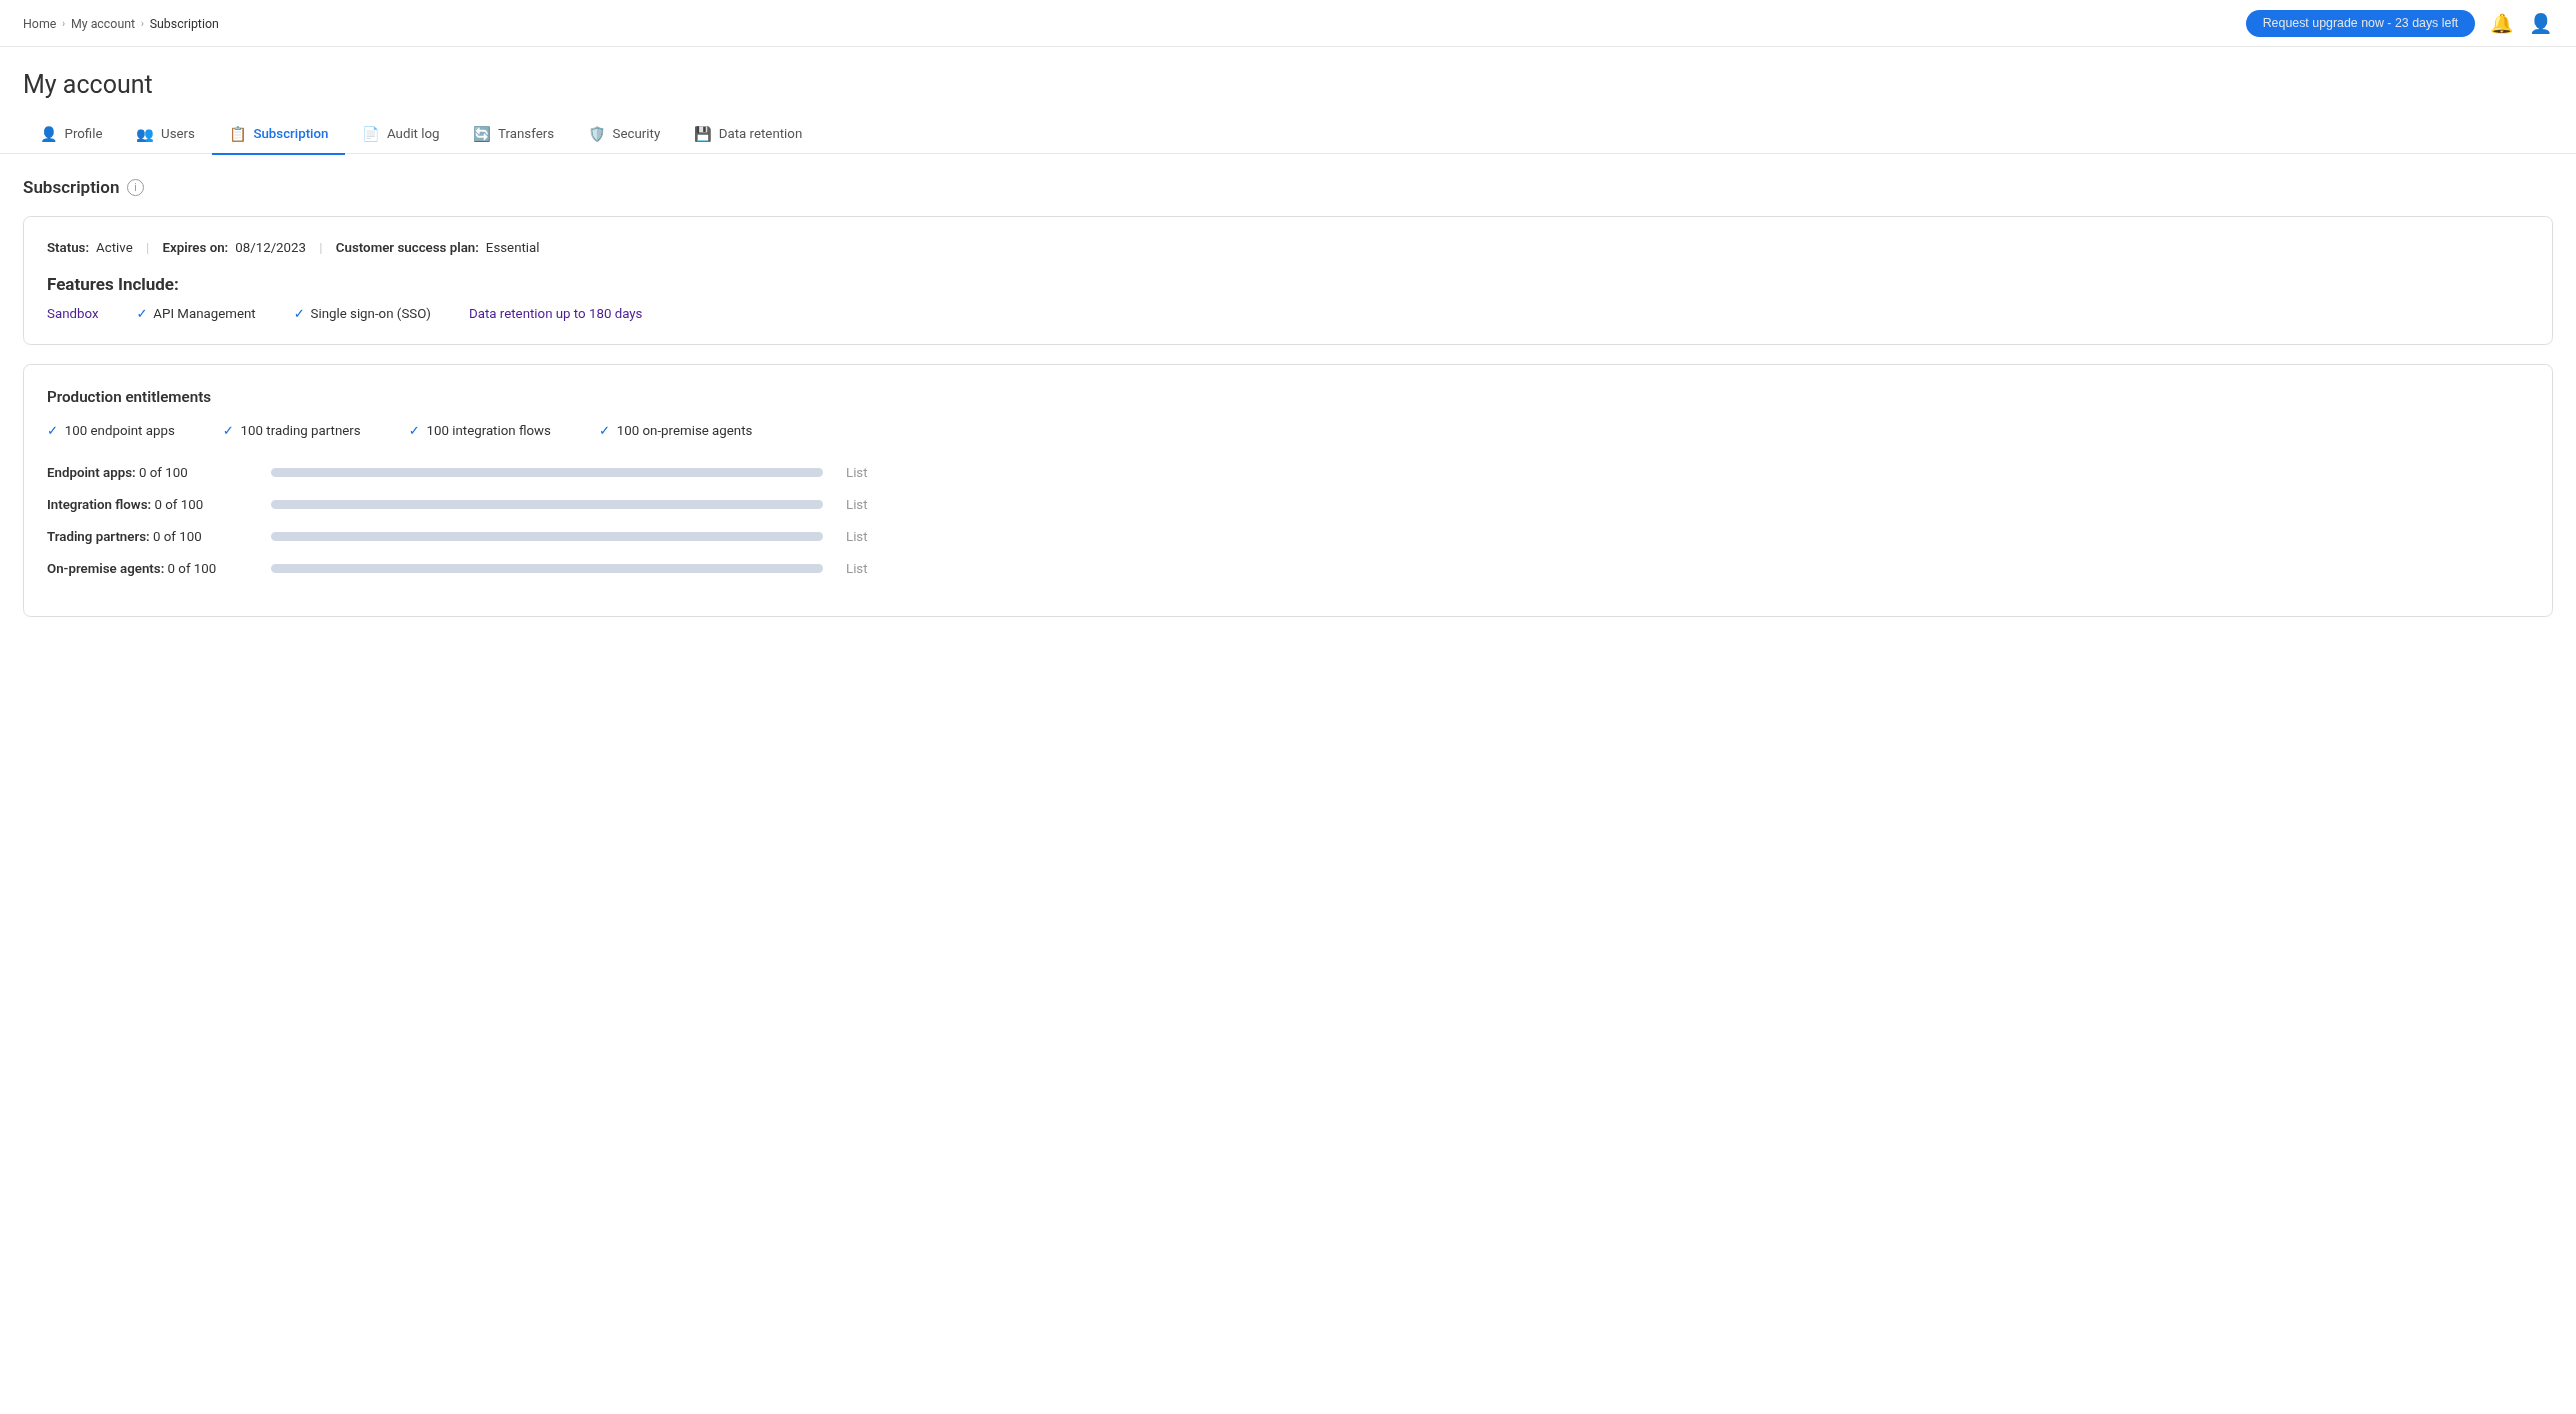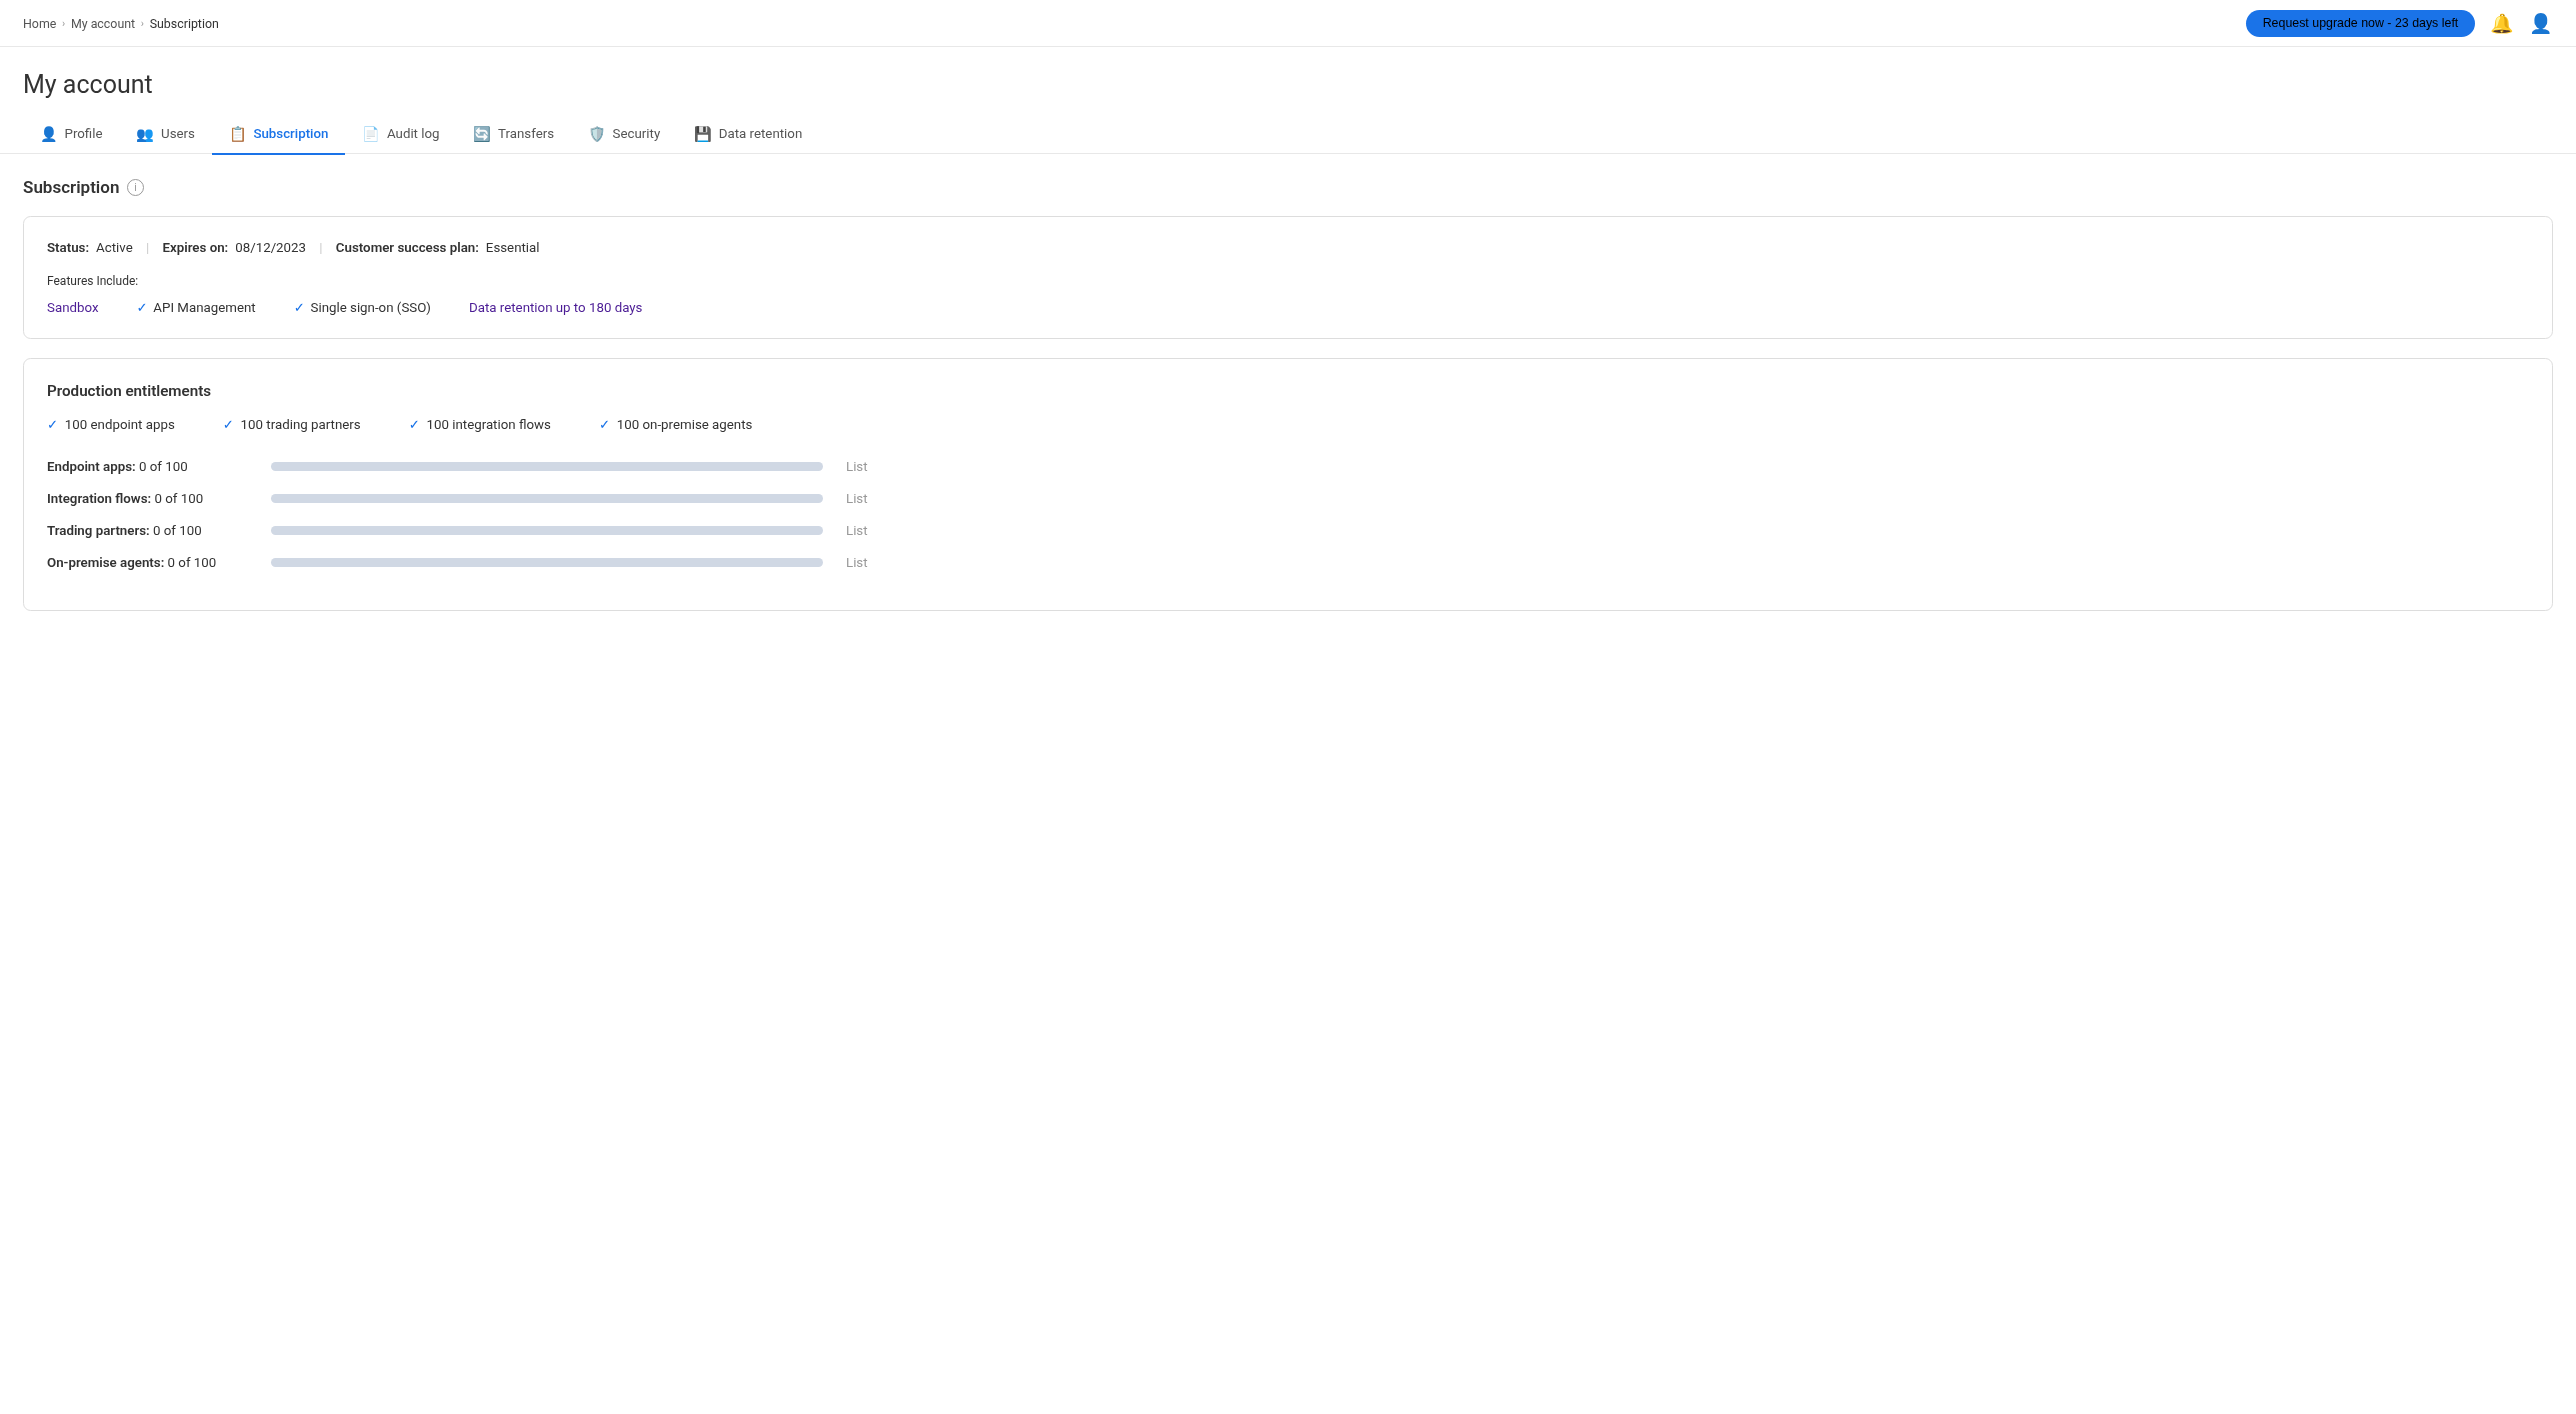--- a/index.html
+++ b/index.html
@@ -4,21 +4,21 @@
   <style>
     * { box-sizing: border-box; margin: 0; padding: 0; }
     body { font-family: -apple-system, BlinkMacSystemFont, 'Segoe UI', Roboto, sans-serif; background: #fff; color: #333; font-size: 13.3px; }
 
     
     .topbar { display: flex; align-items: center; justify-content: space-between; padding: 9.5px 23px; border-bottom: 1px solid #e8e8e8; background: #fff; }
     .breadcrumb { display: flex; align-items: center; gap: 5.7px; font-size: 12.4px; color: #555; }
     .breadcrumb .sep { color: #999; font-size: 10.5px; }
     .breadcrumb .current { color: #333; }
     .topbar-right { display: flex; align-items: center; gap: 15.2px; }
-    .upgrade-btn { background: #1a73e8; color: #000000; border: none; border-radius: 19px; padding: 6.7px 17px; font-size: 12.4px; cursor: pointer; white-space: nowrap; }
+    .upgrade-btn { background: #1a73e8; color: #e5e5e5; border: none; border-radius: 19px; padding: 6.7px 17px; font-size: 12.4px; cursor: pointer; white-space: nowrap; }
     .icon-btn { background: none; border: none; cursor: pointer; font-size: 19px; color: #555; display: flex; align-items: center; }
 
     
     .page-title-area { padding: 23px 23px 15.2px; }
     .page-title { font-size: 25px; font-weight: 400; color: #333; }
 
     
     .nav-tabs { display: flex; gap: 0; padding: 0 23px; border-bottom: 1.9px solid #e8e8e8; background: #fff; }
     .nav-tab { display: flex; align-items: center; gap: 6.7px; padding: 11.4px 17px; font-size: 13.3px; color: #555; cursor: pointer; border-bottom: 2.9px solid transparent; margin-bottom: -1.9px; text-decoration: none; white-space: nowrap; }
     .nav-tab.active { color: #1a73e8; border-bottom: 2.9px solid #1a73e8; font-weight: 500; }
@@ -39,21 +39,21 @@
     .trial-card-header { display: flex; align-items: flex-start; justify-content: space-between; margin-bottom: 19px; }
     .trial-title { font-size: 17px; font-weight: 500; color: #333; }
     .request-upgrade-btn { background: #1a73e8; color: #fff; border: none; border-radius: 3.8px; padding: 9.5px 19px; font-size: 13.3px; cursor: pointer; white-space: nowrap; }
 
     .trial-meta { display: flex; align-items: center; gap: 0; margin-bottom: 19px; font-size: 13.3px; }
     .meta-item { display: flex; align-items: center; gap: 7px; }
     .meta-sep { margin: 0 13.3px; color: #ccc; }
     .meta-label { font-weight: 600; color: #333; }
     .meta-value { color: #333; }
 
-    .features-label { font-weight: 400; color: #333; margin-bottom: 11.4px; font-size: 12px; }
+    .features-label { font-weight: 700; color: #333; margin-bottom: 11.4px; font-size: 17px; }
     .features-list { display: flex; align-items: center; gap: 38px; flex-wrap: wrap; }
     .feature-item { display: flex; align-items: center; gap: 5.7px; font-size: 13.3px; }
     .feature-item.disabled { color: #4c1d95; }
     .feature-item.enabled { color: #333; }
     .check-icon { color: #1a73e8; font-size: 13.3px; }
 
     
     .entitlements-title { font-size: 15.2px; font-weight: 600; color: #333; margin-bottom: 17px; }
     .entitlements-list { display: flex; align-items: center; gap: 48px; flex-wrap: wrap; margin-bottom: 27px; }
     .entitlement-item { display: flex; align-items: center; gap: 6.7px; font-size: 13.3px; color: #333; }

